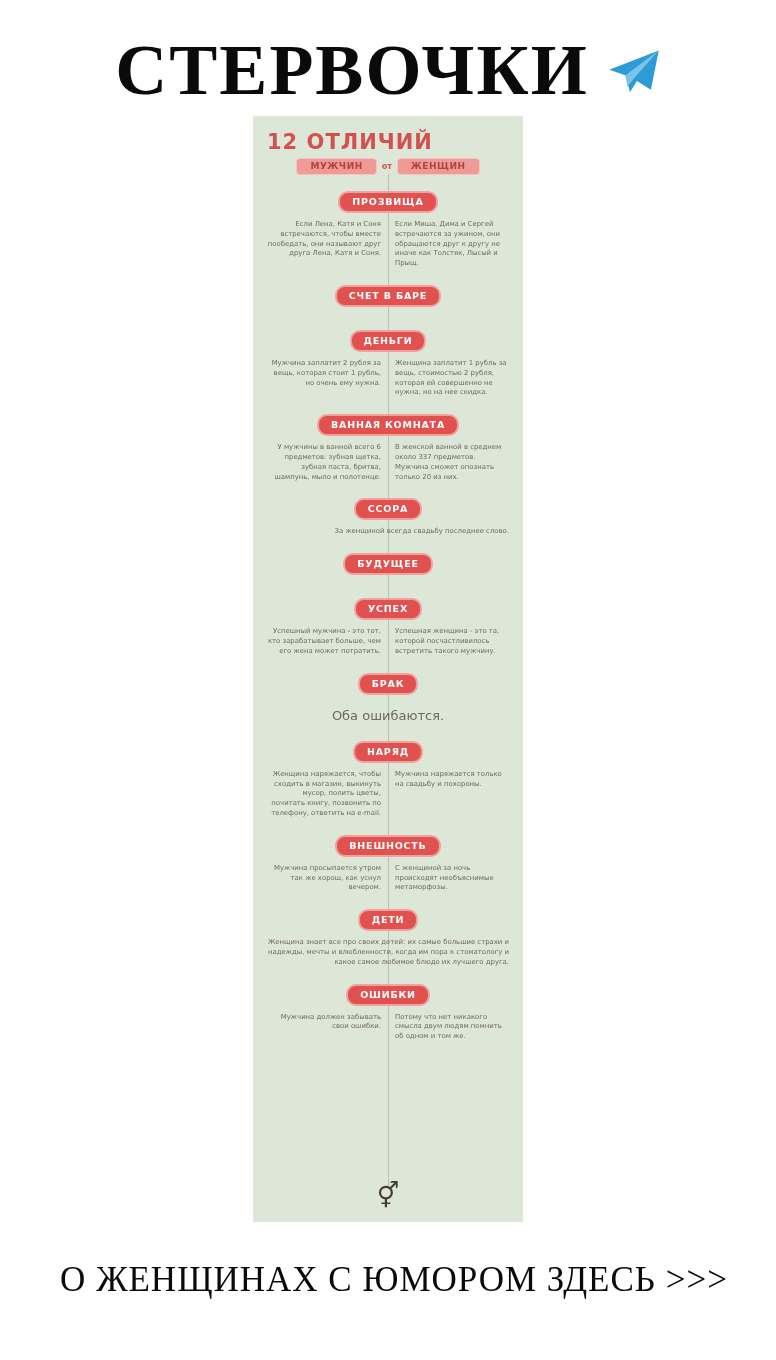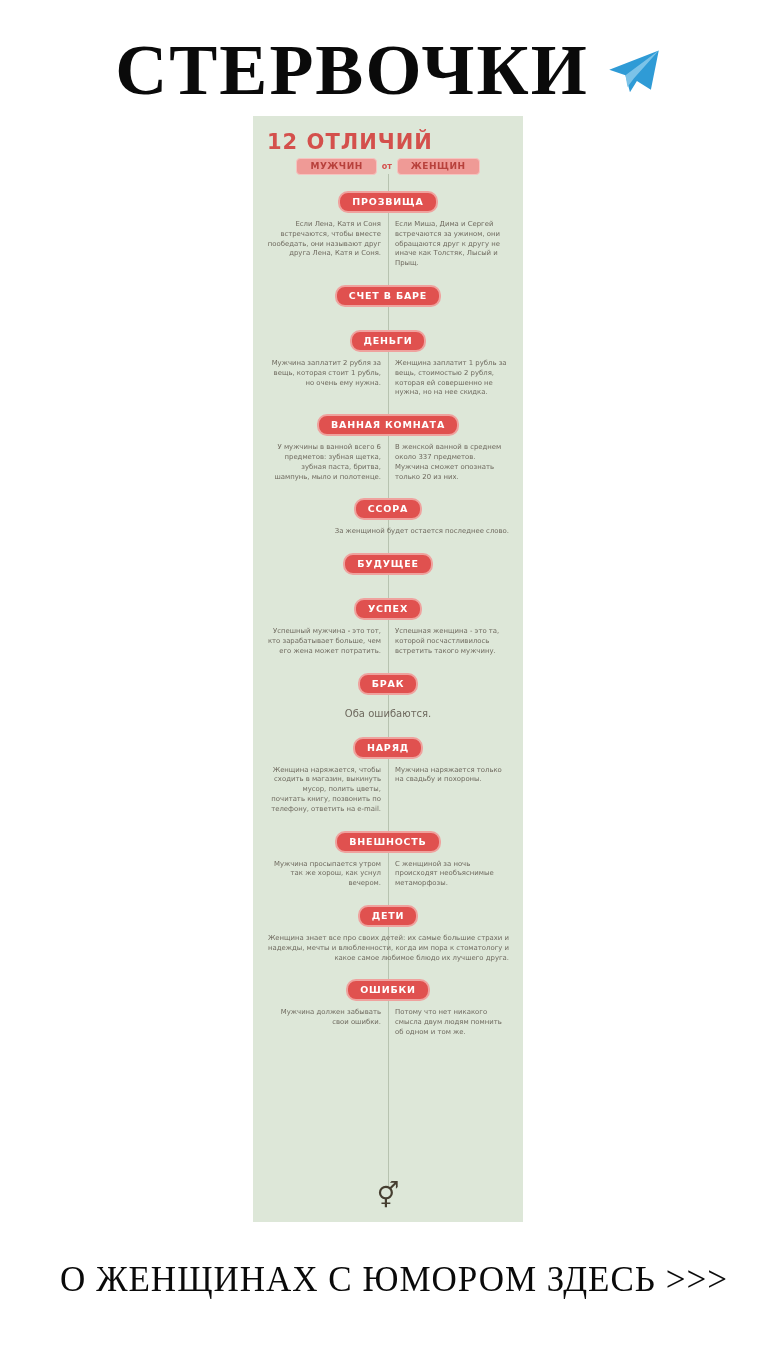--- a/index.html
+++ b/index.html
@@ -95,21 +95,21 @@
     flex: 1;
     margin: 0;
     font-size: 6.9px;
     line-height: 1.42;
     color: #6e695e;
   }
   .col.left  { text-align: right; }
   .col.right { text-align: left; }
   .note {
     margin: 5px 0 0;
-    font-size: 10px;
+    font-size: 13px;
     line-height: 1.4;
     color: #6e695e;
     text-align: center;
   }
 
   .gender-symbol {
     position: relative;
     z-index: 1;
     margin-top: auto;
     text-align: center;
@@ -185,21 +185,21 @@
       <div class="cols">
         <p class="col left">У мужчины в ванной всего 6 предметов: зубная щетка, зубная паста, бритва, шампунь, мыло и полотенце.</p>
         <p class="col right">В женской ванной в среднем около 337 предметов. Мужчина сможет опознать только 20 из них.</p>
       </div>
       
     </section>
 
     <section class="sec">
       <div class="badge">ССОРА</div>
       <div class="cols">
-        <p class="col left">За женщиной будет остается последнее слово.</p>
+        <p class="col left">За женщиной всегда свадьбу последнее слово.</p>
       </div>
       
     </section>
 
     <section class="sec">
       <div class="badge">БУДУЩЕЕ</div>
       
     </section>
 
     <section class="sec">

